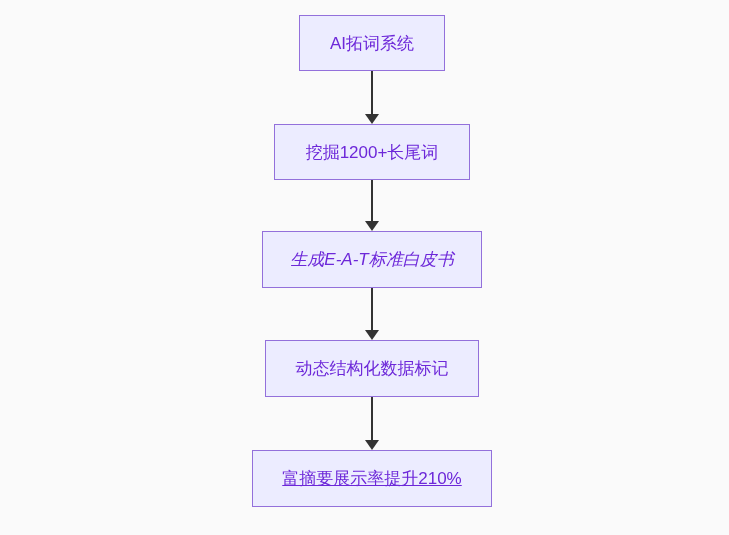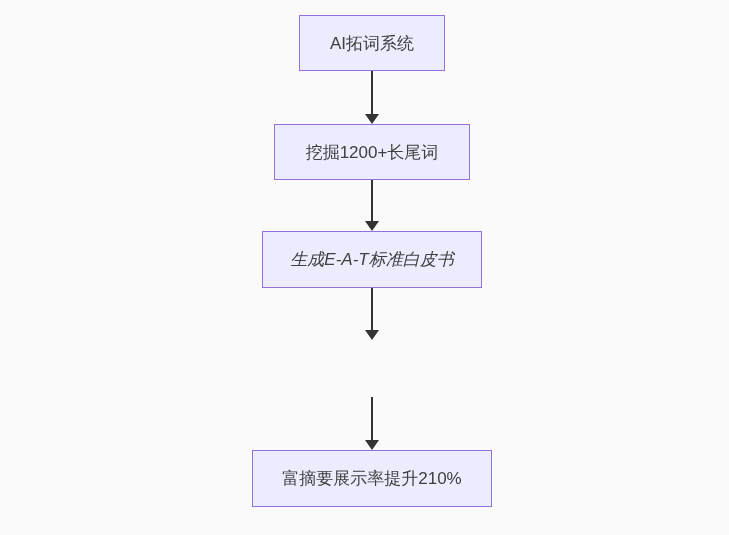--- a/index.html
+++ b/index.html
@@ -17,33 +17,33 @@
     position: relative;
     width: 729px;
     height: 535px;
     background: #fafafa;
   }
   .node {
     position: absolute;
     box-sizing: border-box;
     background: #ececff;
     border: 1px solid #9370db;
-    color: #404040;
+    color: #6d28d9;
     font-size: 17px;
     display: flex;
     align-items: center;
     justify-content: center;
     text-align: center;
     white-space: nowrap;
   }
   .node-1 { left: 299px; top: 15px;  width: 146px; height: 56px; }
   .node-2 { left: 274px; top: 124px; width: 196px; height: 56px; }
   .node-3 { left: 262px; top: 231px; width: 220px; height: 57px; font-style: italic; }
   .node-4 { left: 265px; top: 340px; width: 214px; height: 57px; }
-  .node-5 { left: 252px; top: 450px; width: 240px; height: 57px; }
+  .node-5 { left: 252px; top: 450px; width: 240px; height: 57px; text-decoration: underline; }
 
   .edge-line {
     position: absolute;
     left: 371px;
     width: 2px;
     background: #333333;
   }
   .edge-line-1 { top: 71px;  height: 44px; }
   .edge-line-2 { top: 180px; height: 42px; }
   .edge-line-3 { top: 288px; height: 43px; }
@@ -82,20 +82,23 @@
   <div class="edge-line edge-line-2"></div>
   <div class="edge-head edge-head-2"></div>
 
   <div class="node node-3">
     <span>生成E-A-T标准白皮书</span>
   </div>
 
   <div class="edge-line edge-line-3"></div>
   <div class="edge-head edge-head-3"></div>
 
+  <div class="node node-4">
+    <span>动态结构化数据标记</span>
+  </div>
 
   <div class="edge-line edge-line-4"></div>
   <div class="edge-head edge-head-4"></div>
 
   <div class="node node-5">
     <span>富摘要展示率提升210%</span>
   </div>
 
 </div>
 

